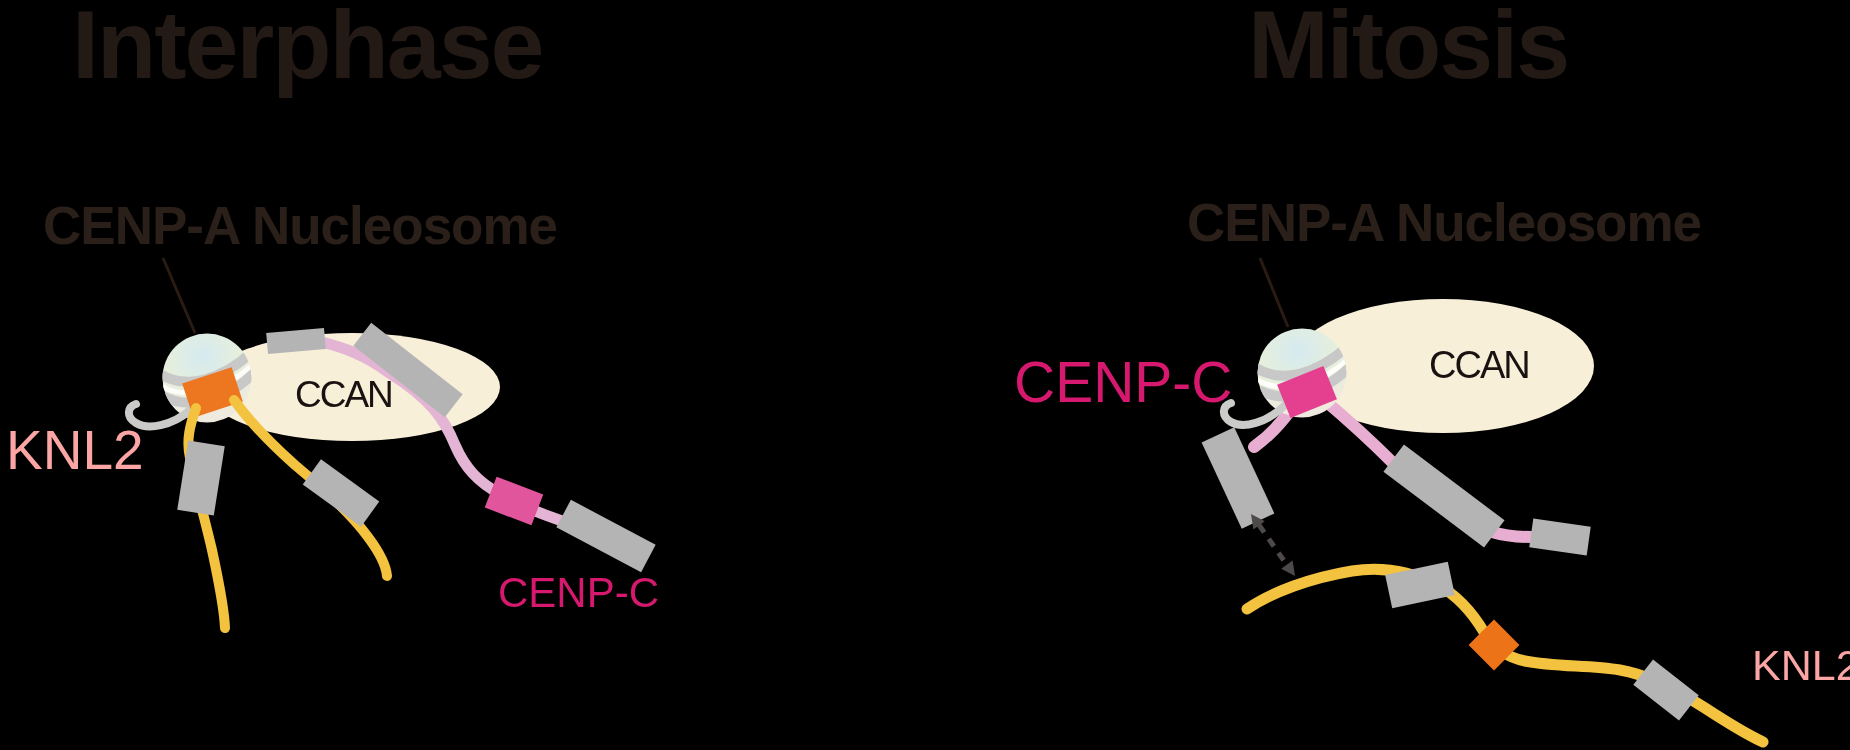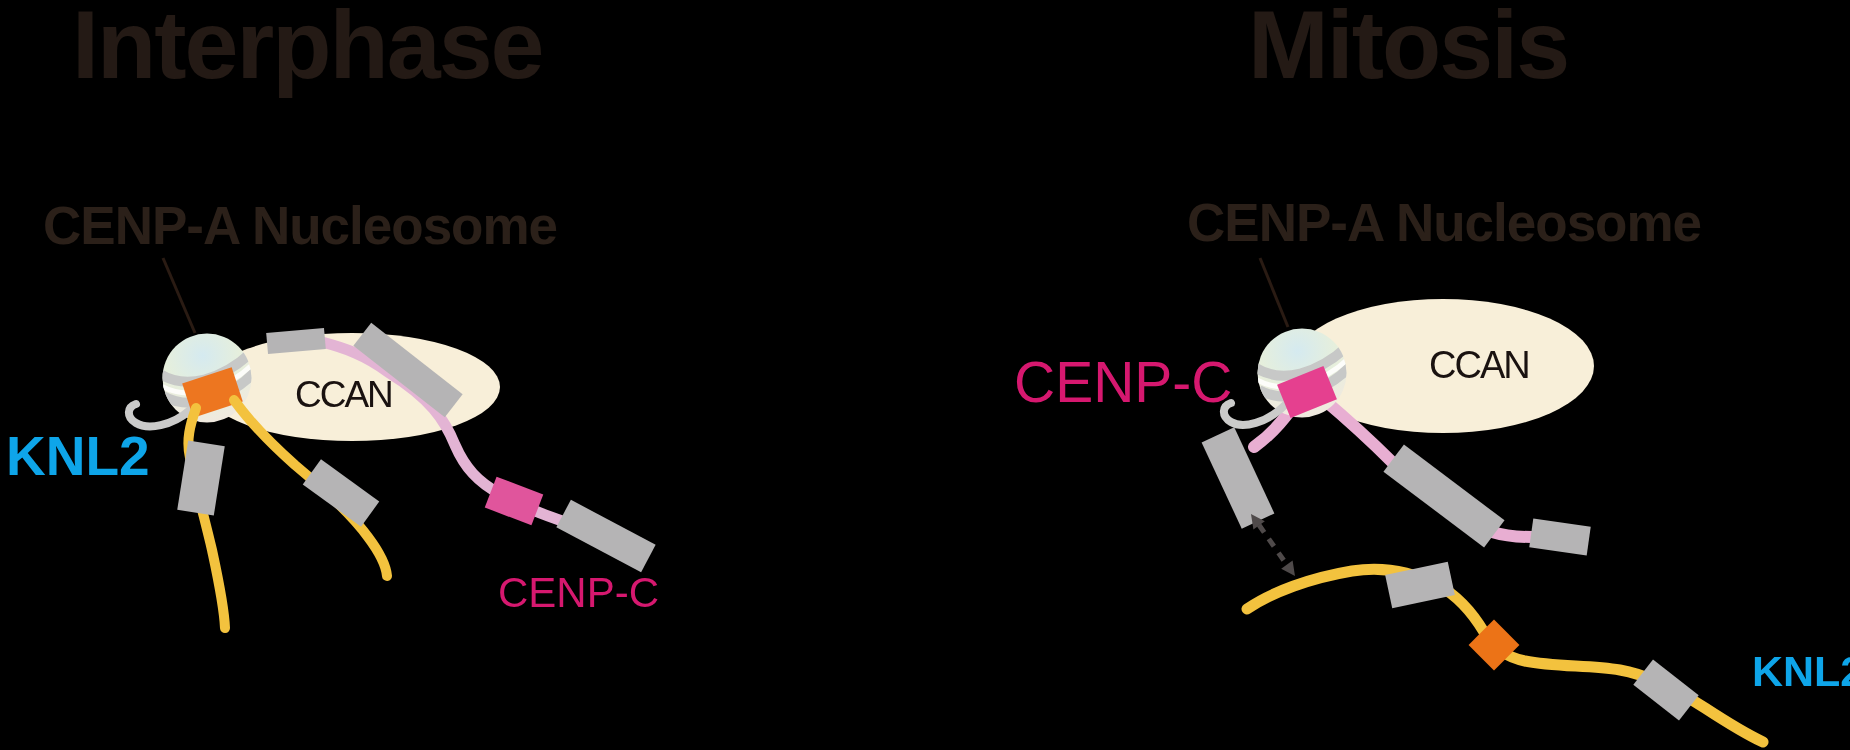--- a/index.html
+++ b/index.html
@@ -3,21 +3,21 @@
 <meta charset="utf-8">
 <style>
   html,body{margin:0;padding:0;background:#000;}
   #figure{position:relative;width:1850px;height:750px;background:#000;overflow:hidden;
           font-family:"Liberation Sans","DejaVu Sans",sans-serif;}
   #figure svg{position:absolute;left:0;top:0;}
   .lbl{position:absolute;line-height:1;white-space:nowrap;}
   .title{font-size:97px;font-weight:bold;color:#241a15;letter-spacing:-2px;}
   .nucl{font-size:53px;font-weight:bold;color:#2b2019;letter-spacing:-1px;}
   .ccan{font-size:37px;font-weight:normal;color:#1a1210;letter-spacing:-2px;}
-  .knl2{font-weight:bold;color:#0ea5e9;margin-top:6px;}
+  .knl2{font-weight:normal;color:#fca5a5;}
   .cenpc{font-weight:normal;color:#d6186f;}
 </style>
 </head>
 <body>
 
 <div id="figure">
 
   <svg width="1850" height="750" viewBox="0 0 1850 750">
     <defs>
       <radialGradient id="sphereGrad" cx="0.45" cy="0.25" r="0.95">

